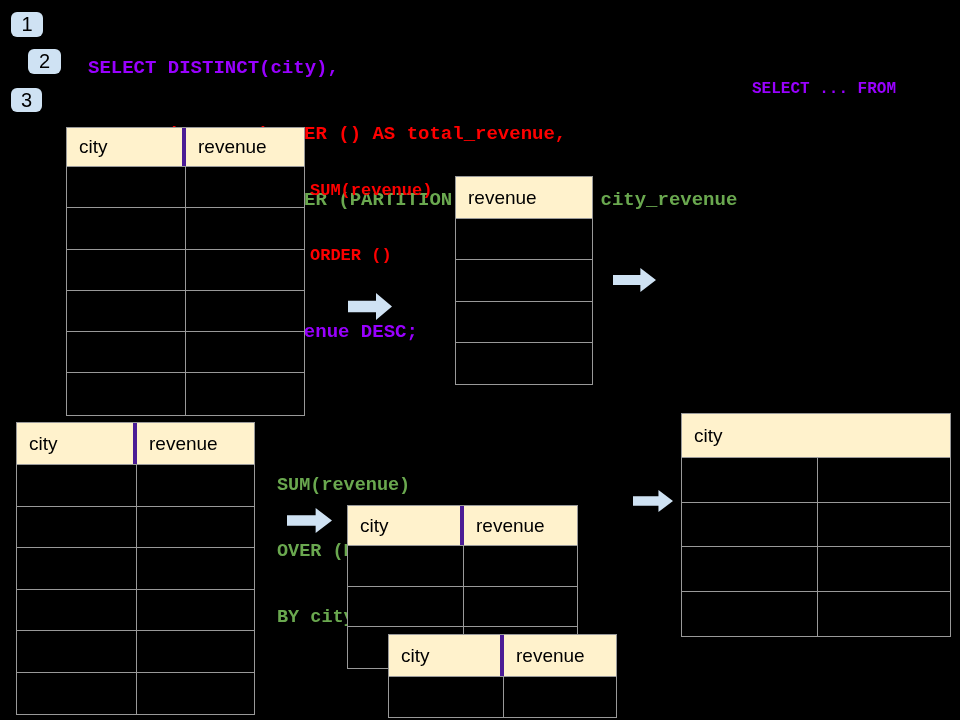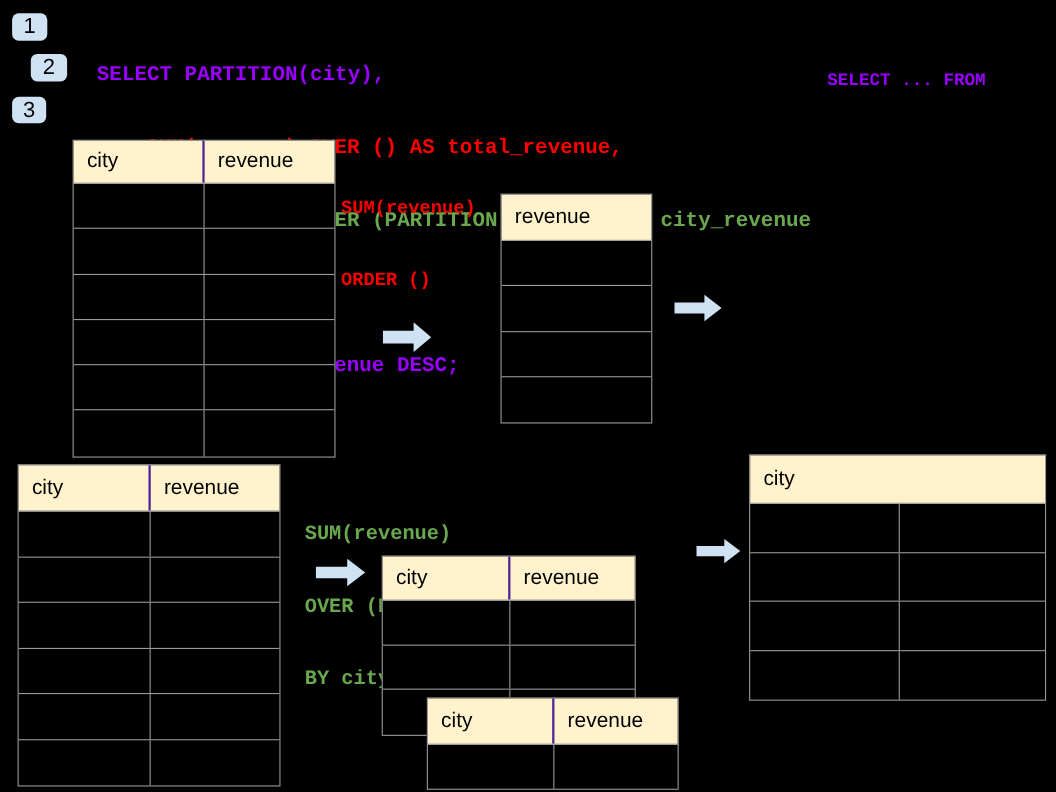--- a/index.html
+++ b/index.html
@@ -10,38 +10,38 @@
   }
   
   .mono{font-family:"Liberation Mono","DejaVu Sans Mono",monospace;font-weight:700;white-space:pre;}
   .code-block{position:absolute;left:88px;top:13px;font-size:19px;line-height:22px;}
   .code-line{display:block;}
   .ind1{margin-left:45px;}
   .ind2{margin-left:22px;}
   .k-purple{color:#9900ff;}
   .k-red{color:#ff0000;}
   .k-green{color:#6aa84f;}
-  .side-note{position:absolute;left:752px;top:20px;font-size:16px;line-height:21.5px;color:#9900ff;}
+  .side-note{position:absolute;left:752px;top:36px;font-size:16px;line-height:21.5px;color:#9900ff;}
   .label-total{position:absolute;left:310px;top:137px;font-size:17px;line-height:21.5px;color:#ff0000;}
   .label-partition{position:absolute;left:277px;top:431px;font-size:18.5px;line-height:22px;color:#6aa84f;}
   
   .badge{
     position:absolute;background:#cfe2f3;border-radius:6px;
     display:flex;align-items:center;justify-content:center;
     color:#000;font-size:20px;
   }
   .badge-1{left:11px;top:12px;width:32px;height:25px;}
   .badge-2{left:28px;top:49px;width:33px;height:25px;}
   .badge-3{left:11px;top:88px;width:31px;height:24px;}
   
   .tbl{position:absolute;background:#000;border:1px solid #999;box-sizing:border-box;}
   .thead{display:flex;background:#fff2cc;border-bottom:1px solid #999;box-sizing:border-box;}
   .th{
     display:flex;align-items:center;padding-left:12px;box-sizing:border-box;
-    color:#000;font-size:19px;border-right:2px solid #4c1d95;overflow:hidden;
+    color:#000;font-size:19px;border-right:4px solid #4c1d95;overflow:hidden;
   }
   .th:last-child{border-right:none;}
   .tr{display:flex;border-bottom:1px solid #999;box-sizing:border-box;}
   .tr:last-child{border-bottom:none;}
   .td{border-right:1px solid #999;box-sizing:border-box;}
   .td:last-child{border-right:none;}
   .grow{flex:1;}
 
   .t-a{left:66px;top:127px;width:239px;}
   .t-a .thead{height:39px;} .t-a .tr{height:41.3px;} .t-a .c1{width:119px;}
@@ -69,21 +69,21 @@
   .arrow-4{left:633px;top:490px;width:40px;height:22px;}
 </style>
 </head>
 <body>
 
 <div class="badge badge-1">1</div>
 <div class="badge badge-2">2</div>
 <div class="badge badge-3">3</div>
 
 <div class="code-block mono">
-  <span class="code-line k-purple">SELECT PARTITION(city),</span>
+  <span class="code-line k-purple">SELECT DISTINCT(city),</span>
   <span class="code-line k-red ind1">SUM(revenue) OVER () AS total_revenue,</span>
   <span class="code-line k-green ind1">SUM(revenue) OVER (PARTITION BY city) as city_revenue</span>
   <span class="code-line k-purple ind2">FROM rides</span>
   <span class="code-line k-purple ind2">ORDER by city_revenue DESC;</span>
 </div>
 
 <div class="side-note mono">
   <span class="code-line">SELECT ... FROM</span>
 </div>
 

